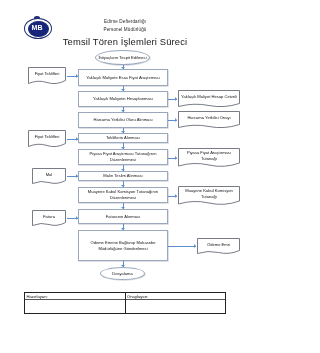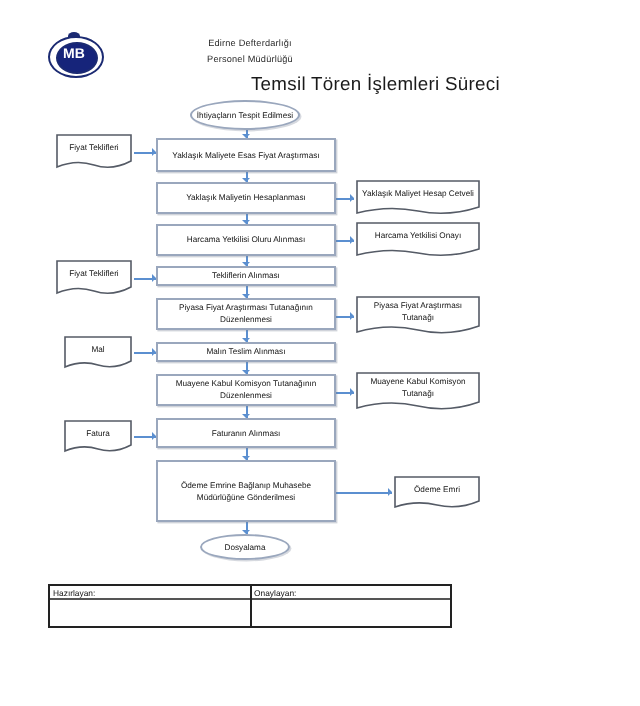--- a/index.html
+++ b/index.html
@@ -37,21 +37,21 @@
     background:#1b2a72;border-radius:50% 50% 0 0;
   }
 
   .hdr-sub{
     position:absolute;left:0;width:250px;text-align:center;
     font-size:4.6px;color:#2a2a2a;letter-spacing:.1px;
   }
   #hdr1{top:19px;}
   #hdr2{top:27px;}
   .hdr-title{
-    position:absolute;left:0;top:36px;width:250px;text-align:right;
+    position:absolute;left:0;top:36px;width:250px;text-align:center;
     font-size:9.4px;color:#1a1a1a;letter-spacing:.15px;
   }
 
   
   .node{
     position:absolute;box-sizing:border-box;
     display:flex;align-items:center;justify-content:center;
     text-align:center;
     font-size:4.1px;line-height:1.35;
     color:#141414;

